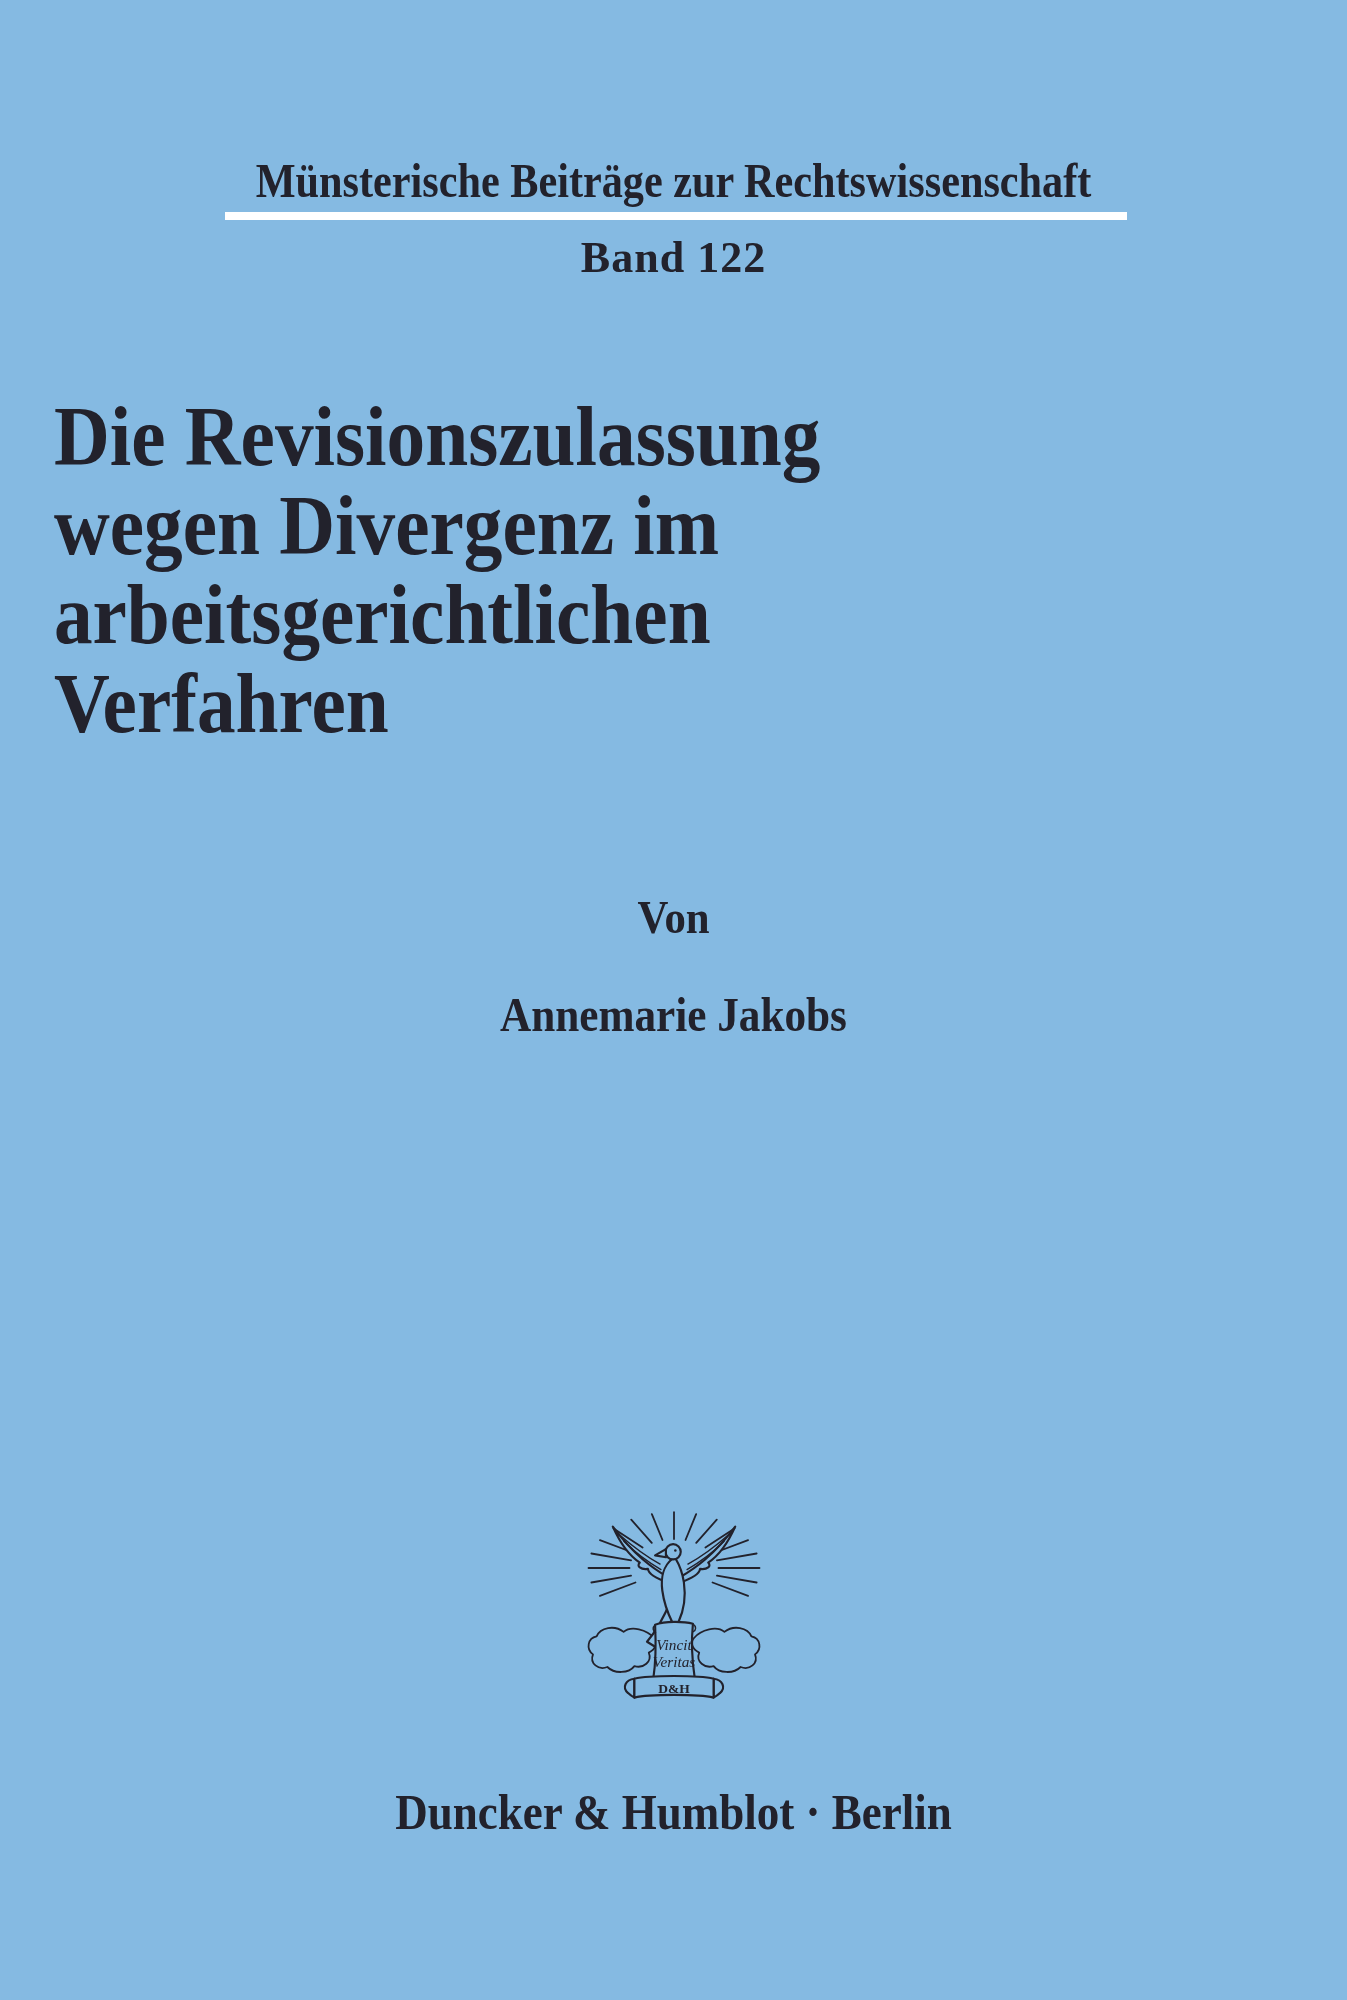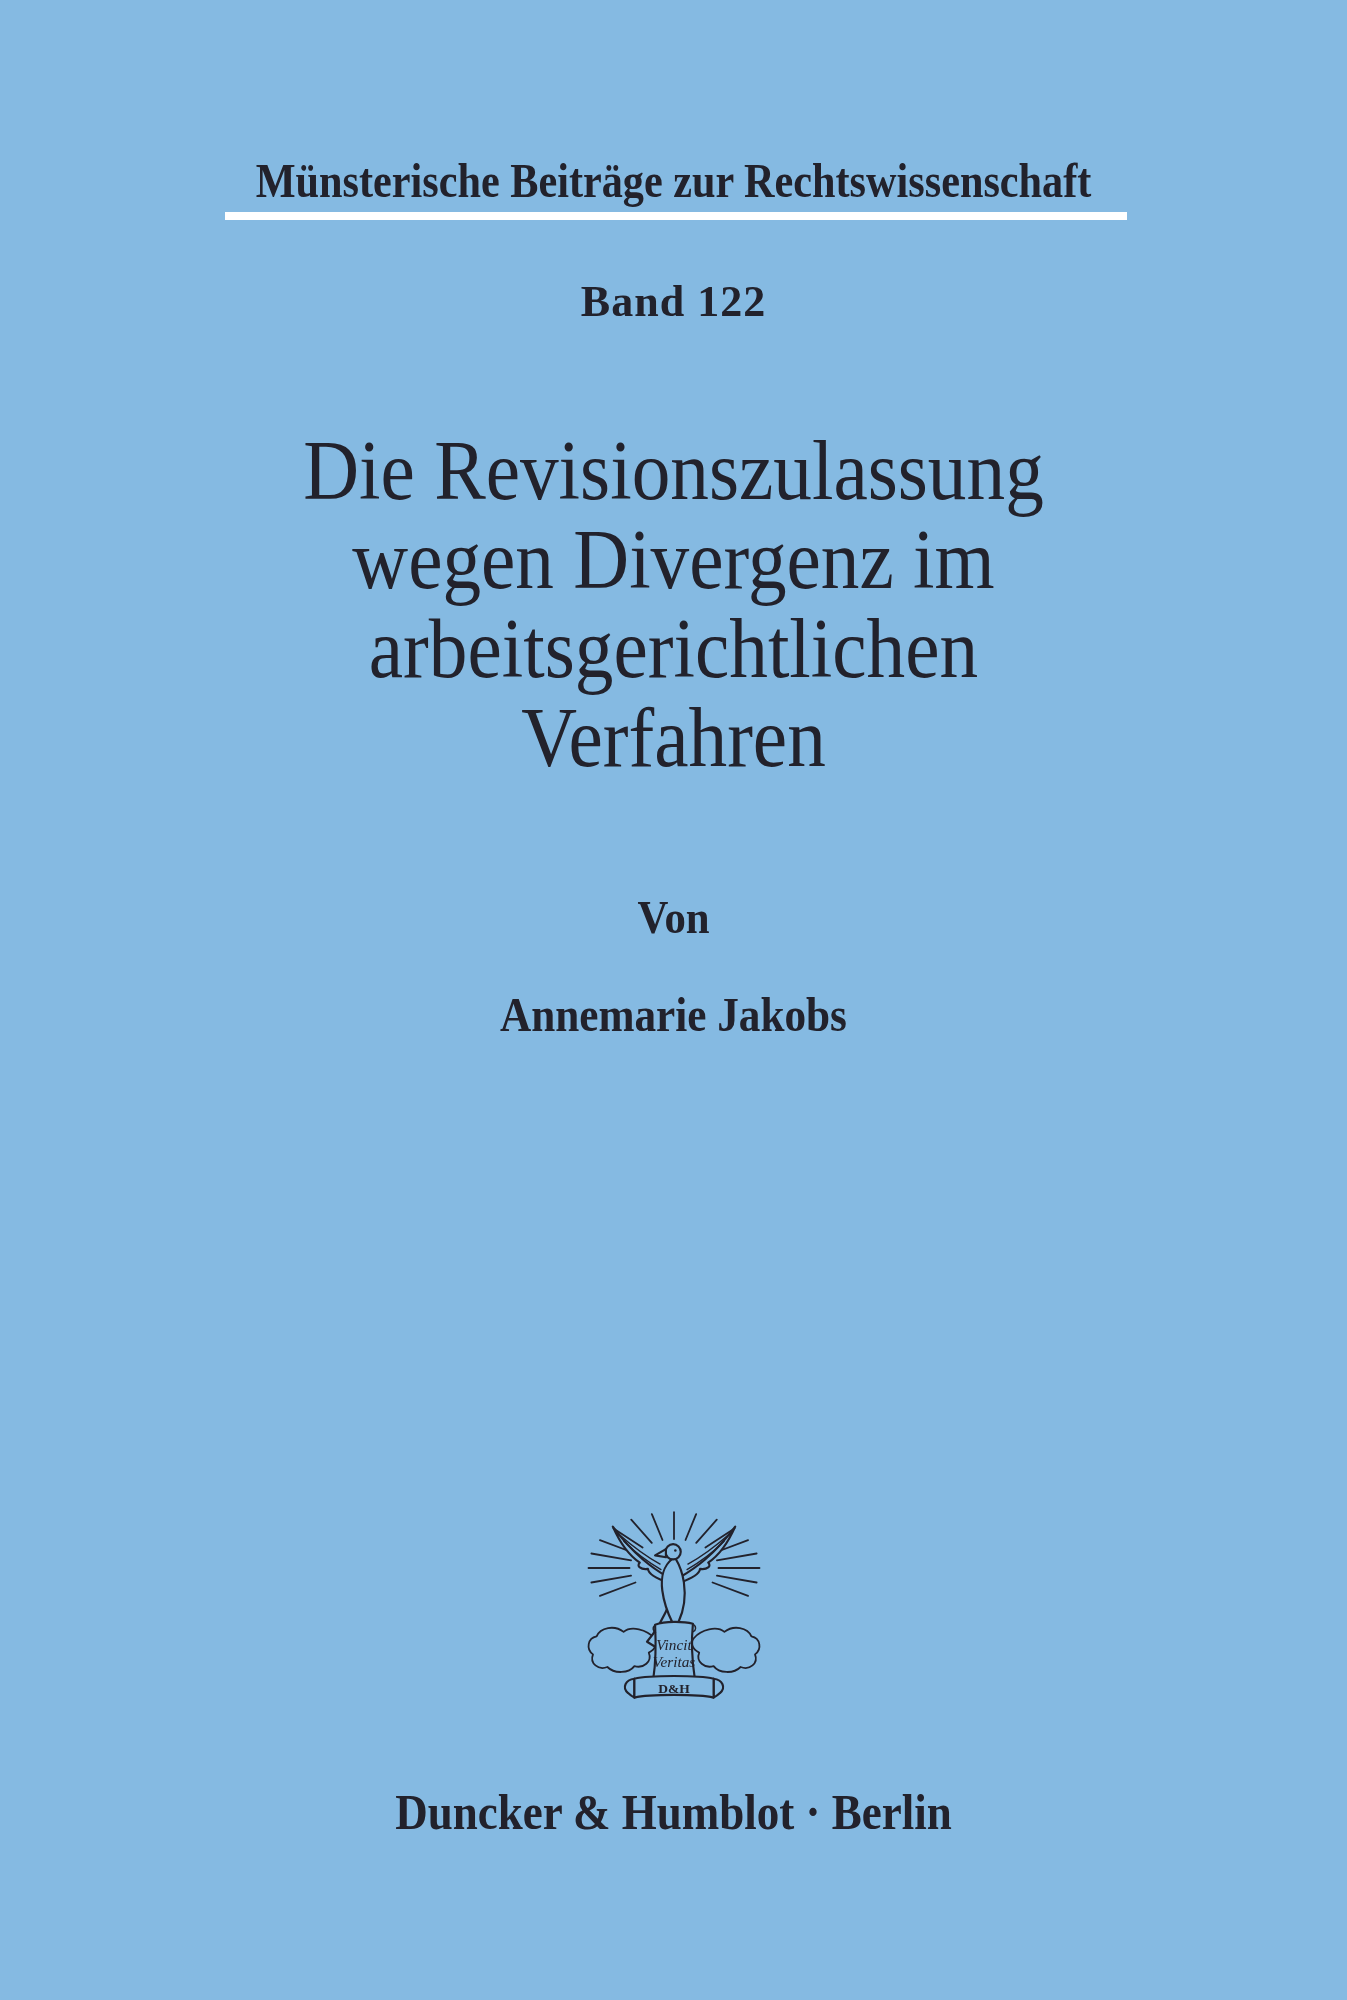--- a/index.html
+++ b/index.html
@@ -8,22 +8,22 @@
     background:#85BAE2;
     font-family:"Liberation Serif","DejaVu Serif",serif;
     color:#22222C;
     position:relative;
     overflow:hidden;
   }
   .cover{position:absolute;inset:0;}
   .centered{position:absolute;left:0;right:0;text-align:center;font-weight:bold;white-space:nowrap;}
   .series-title{top:153px;font-size:48px;transform:scaleX(.88);transform-origin:50% 50%;}
   .series-rule{position:absolute;top:212px;left:225px;width:902px;height:8px;background:#FFFFFF;}
-  .series-band{top:232px;font-size:44px;letter-spacing:1px;margin-top:44px;}
-  .book-title{position:absolute;top:426px;left:0;right:0;text-align:center;font-weight:normal;}
+  .series-band{top:232px;font-size:44px;letter-spacing:1px;}
+  .book-title{position:absolute;top:392px;left:0;right:0;font-weight:bold;}
   .book-title .tline{font-size:84px;line-height:89px;transform:scaleX(.92);transform-origin:50% 50%;white-space:nowrap;}
   .byline{top:891px;font-size:46px;transform:scaleX(.93);transform-origin:50% 50%;}
   .author{top:987px;font-size:48px;transform:scaleX(.90);transform-origin:50% 50%;}
   .logo{position:absolute;top:1505px;left:50%;transform:translateX(-50%);}
   .publisher{top:1783px;font-size:50px;transform:scaleX(.90);transform-origin:50% 50%;}
   .logo text{font-family:"Liberation Serif","DejaVu Serif",serif;}
 </style>
 </head>
 <body>
 

